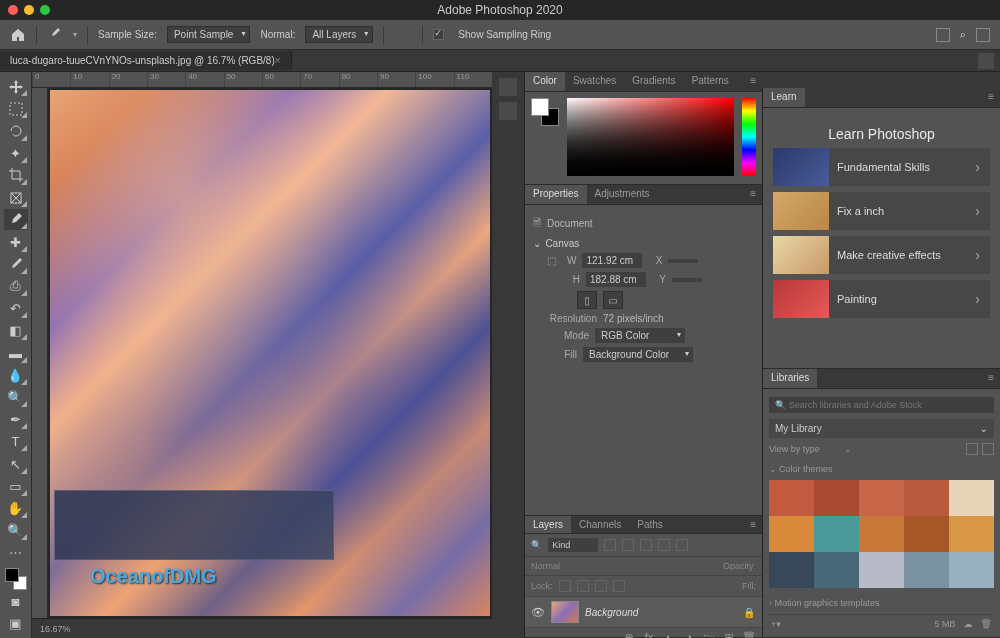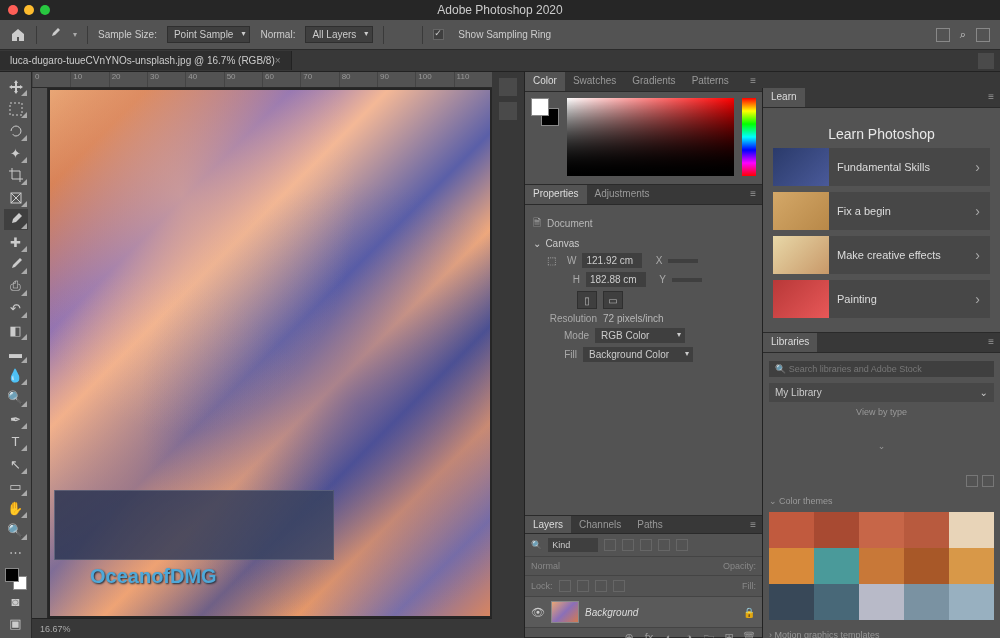--- a/index.html
+++ b/index.html
@@ -115,21 +115,21 @@
 .th1 { background: linear-gradient(135deg, #2a3a6a, #4a5a9a); }
 .th2 { background: linear-gradient(135deg, #d4a868, #b88848); }
 .th3 { background: linear-gradient(135deg, #e8d8a8, #c89868); }
 .th4 { background: linear-gradient(135deg, #b83838, #e85858); }
 
 
 .libpanel { flex: 1; padding: 4px 6px; display: flex; flex-direction: column; }
 .libsearch { background: #3f3f3f; padding: 3px 6px; font-size: 9px; color: #777; margin: 4px 0; }
 .libsel { background: #474747; padding: 4px 6px; font-size: 10px; color: #ccc; position: relative; margin: 2px 0; }
 .libsel::after { content: "⌄"; position: absolute; right: 6px; }
-.libview { display: flex; align-items: center; font-size: 9px; color: #999; padding: 3px 0; gap: 24px; flex-direction: column; }
+.libview { display: flex; align-items: center; font-size: 9px; color: #999; padding: 3px 0; gap: 24px; }
 .libview .vicons { margin-left: auto; display: flex; gap: 4px; }
 .libview .vicons span { width: 12px; height: 12px; border: 1px solid #777; }
 .swatchgrp { margin: 4px 0; }
 .swatchrow { display: flex; height: 36px; }
 .swatchrow span { flex: 1; }
 .libfoot { margin-top: auto; display: flex; align-items: center; gap: 8px; padding: 4px 2px; font-size: 9px; color: #999; border-top: 1px solid #444; }
 .libfoot .r { margin-left: auto; display: flex; gap: 8px; align-items: center; }
 </style>
 </head>
 <body>
@@ -397,21 +397,21 @@
           <div class="learnhdr">
             <h3>Learn Photoshop</h3>
           </div>
           <div class="lcard">
               <div class="lthumb th1"></div>
               <div class="ltitle">Fundamental Skills</div>
               <div class="larrow">›</div>
             </div>
           <div class="lcard">
               <div class="lthumb th2"></div>
-              <div class="ltitle">Fix a begin</div>
+              <div class="ltitle">Fix a inch</div>
               <div class="larrow">›</div>
             </div>
           <div class="lcard">
               <div class="lthumb th3"></div>
               <div class="ltitle">Make creative effects</div>
               <div class="larrow">›</div>
             </div>
           <div class="lcard">
               <div class="lthumb th4"></div>
               <div class="ltitle">Painting</div>

